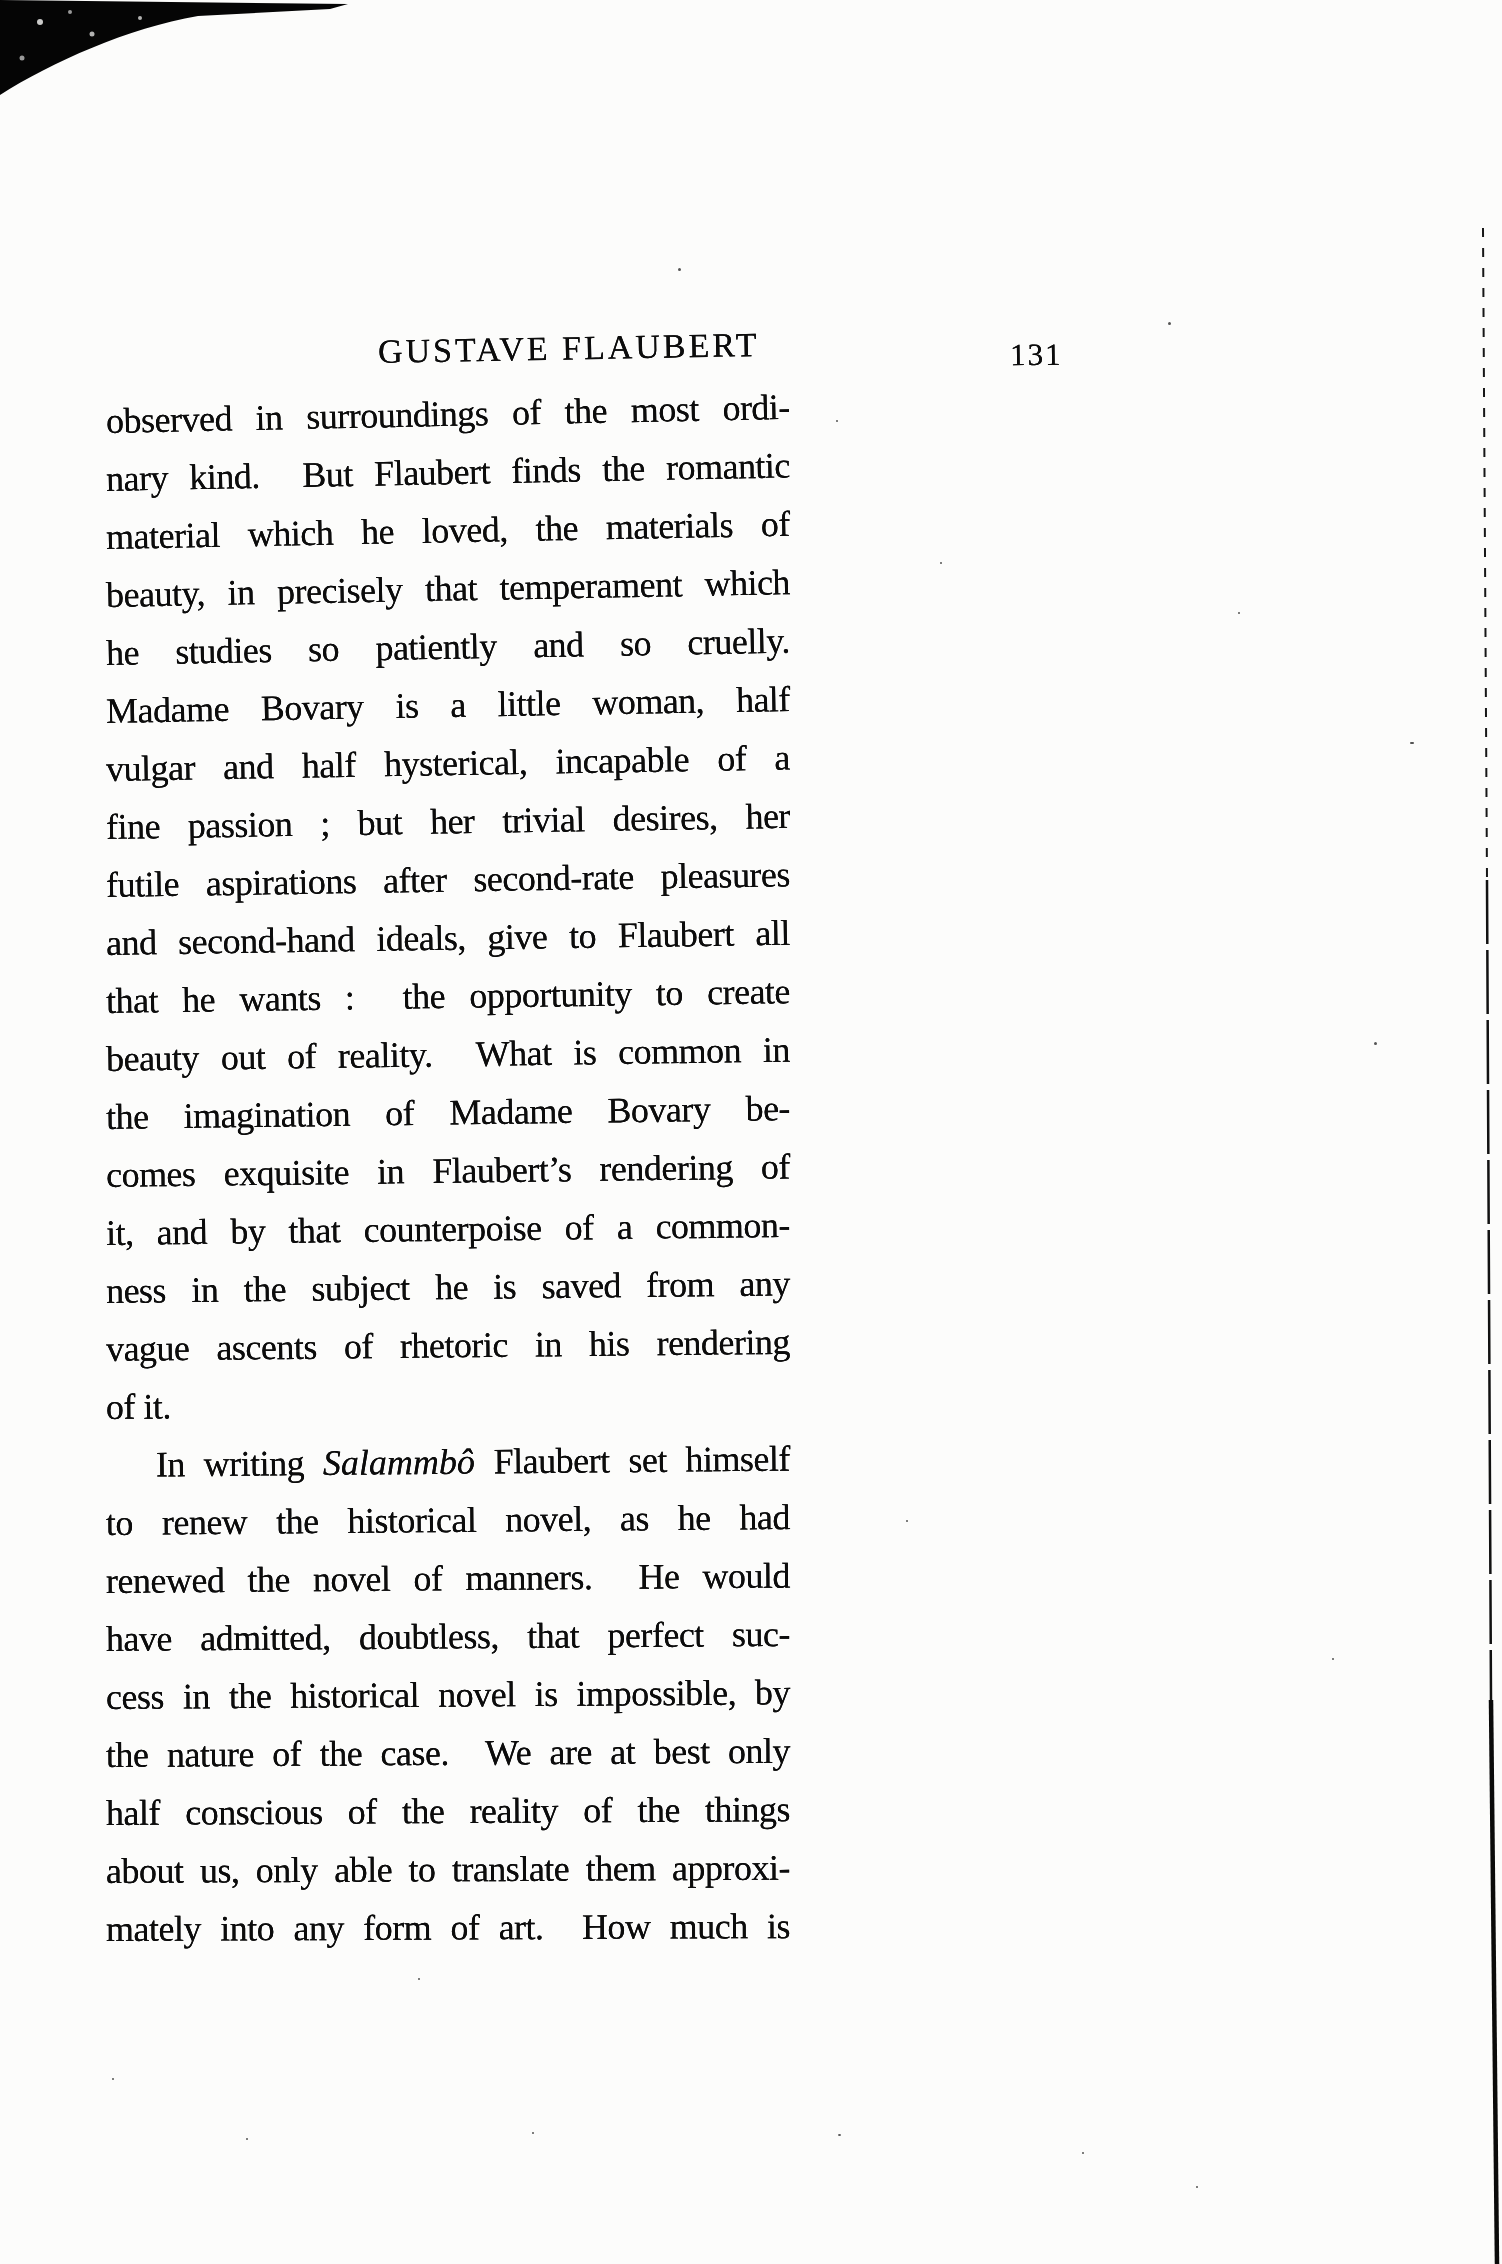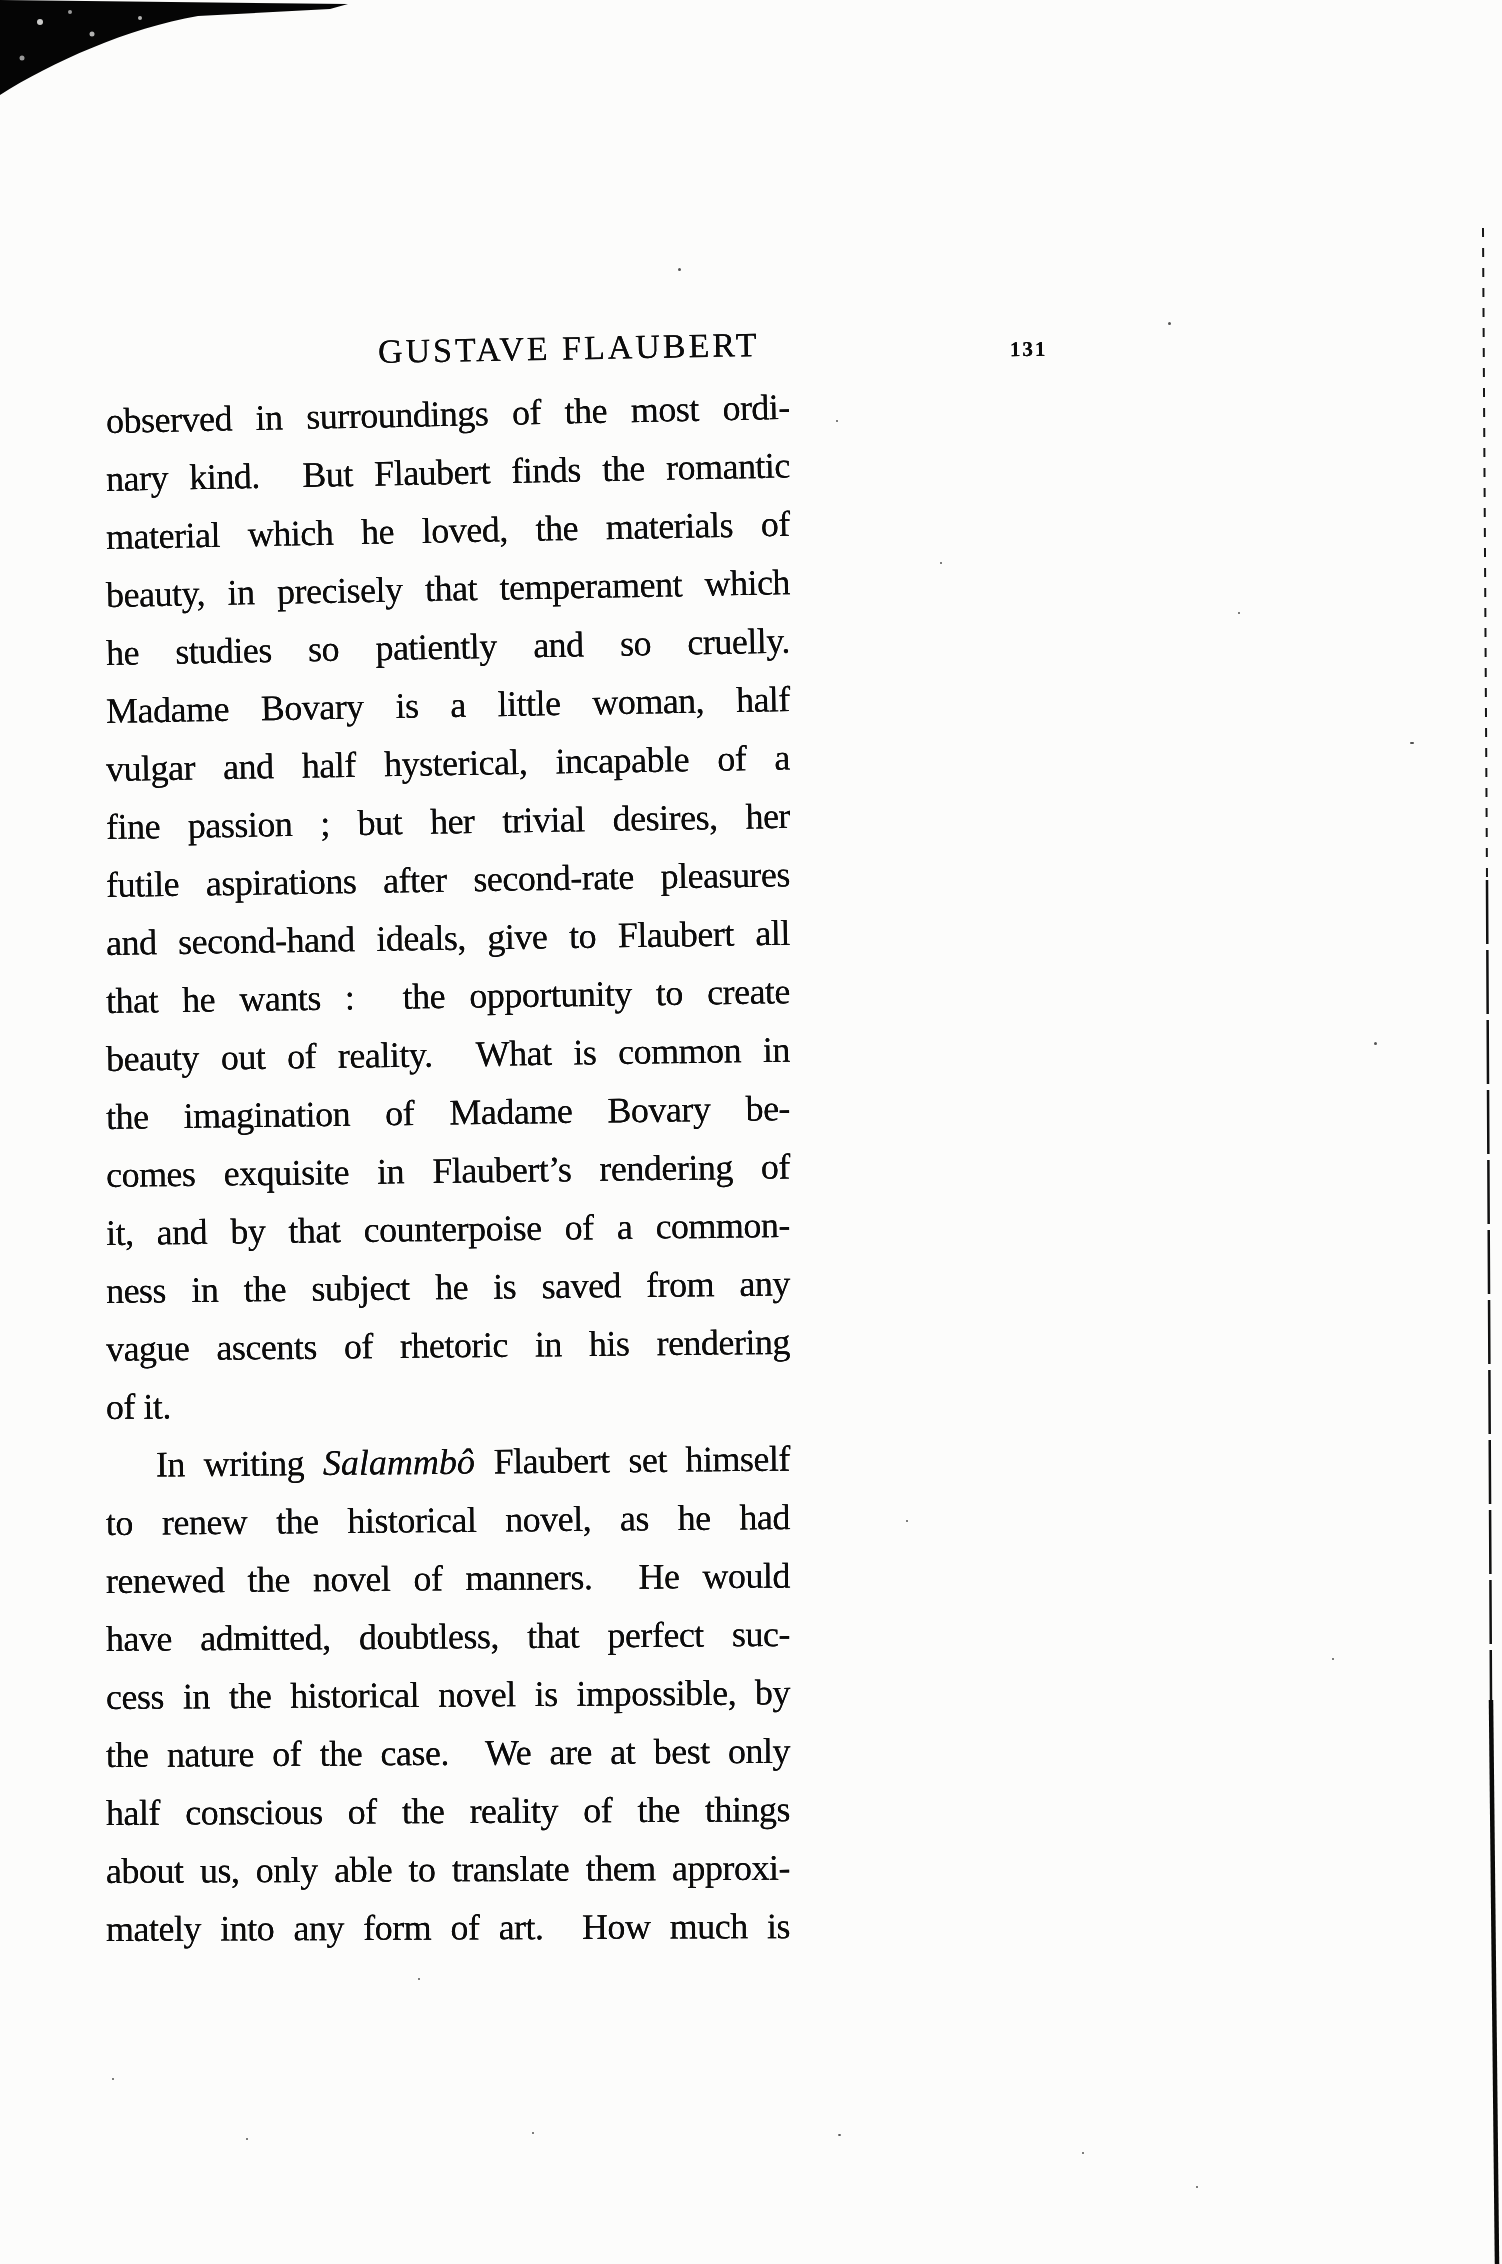--- a/index.html
+++ b/index.html
@@ -22,24 +22,23 @@
   
   .running-title{
     position:absolute;left:378px;top:333px;
     font-size:34px;letter-spacing:3px;
     transform:rotate(-1.05deg);transform-origin:left center;
     text-shadow:0 0 0.5px #000;
     white-space:nowrap;
   }
   .page-number{
     position:absolute;left:1010px;top:337px;
-    font-size:21px;letter-spacing:2px;
+    font-size:31px;letter-spacing:2px;
     transform:rotate(-0.8deg);
     text-shadow:0 0 0.5px #000;
-    font-weight:bold;
   }
   
   .body-text{
     position:absolute;left:106px;top:392px;width:684px;
     font-size:36px;letter-spacing:-0.5px;
     text-shadow:0 0 0.55px #000;
   }
   .line{
     height:58px;line-height:58px;
     width:684px;box-sizing:border-box;

